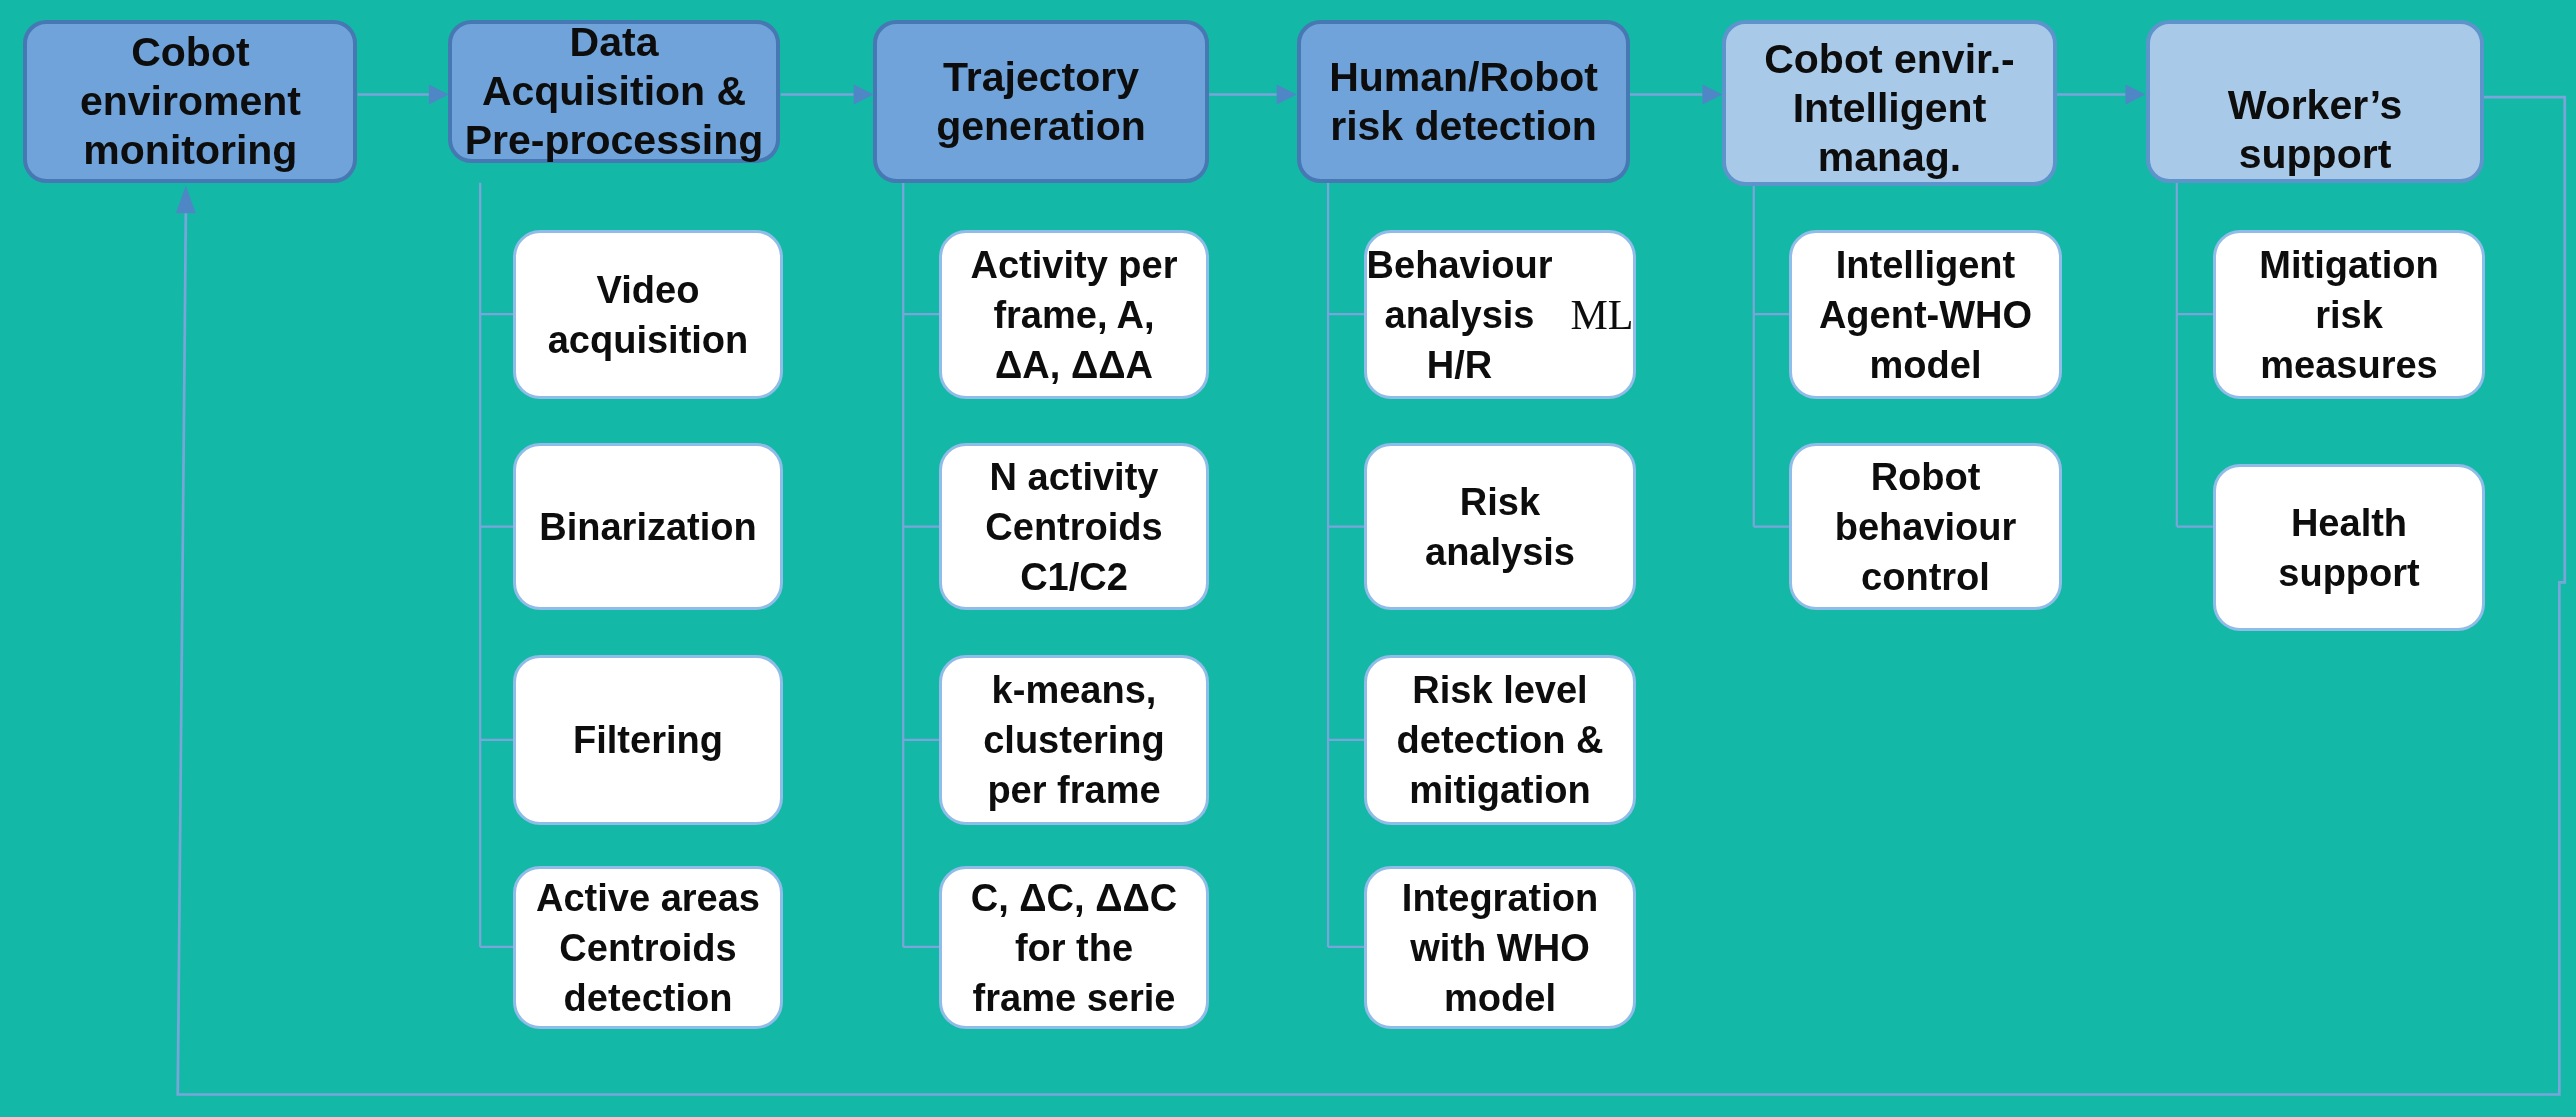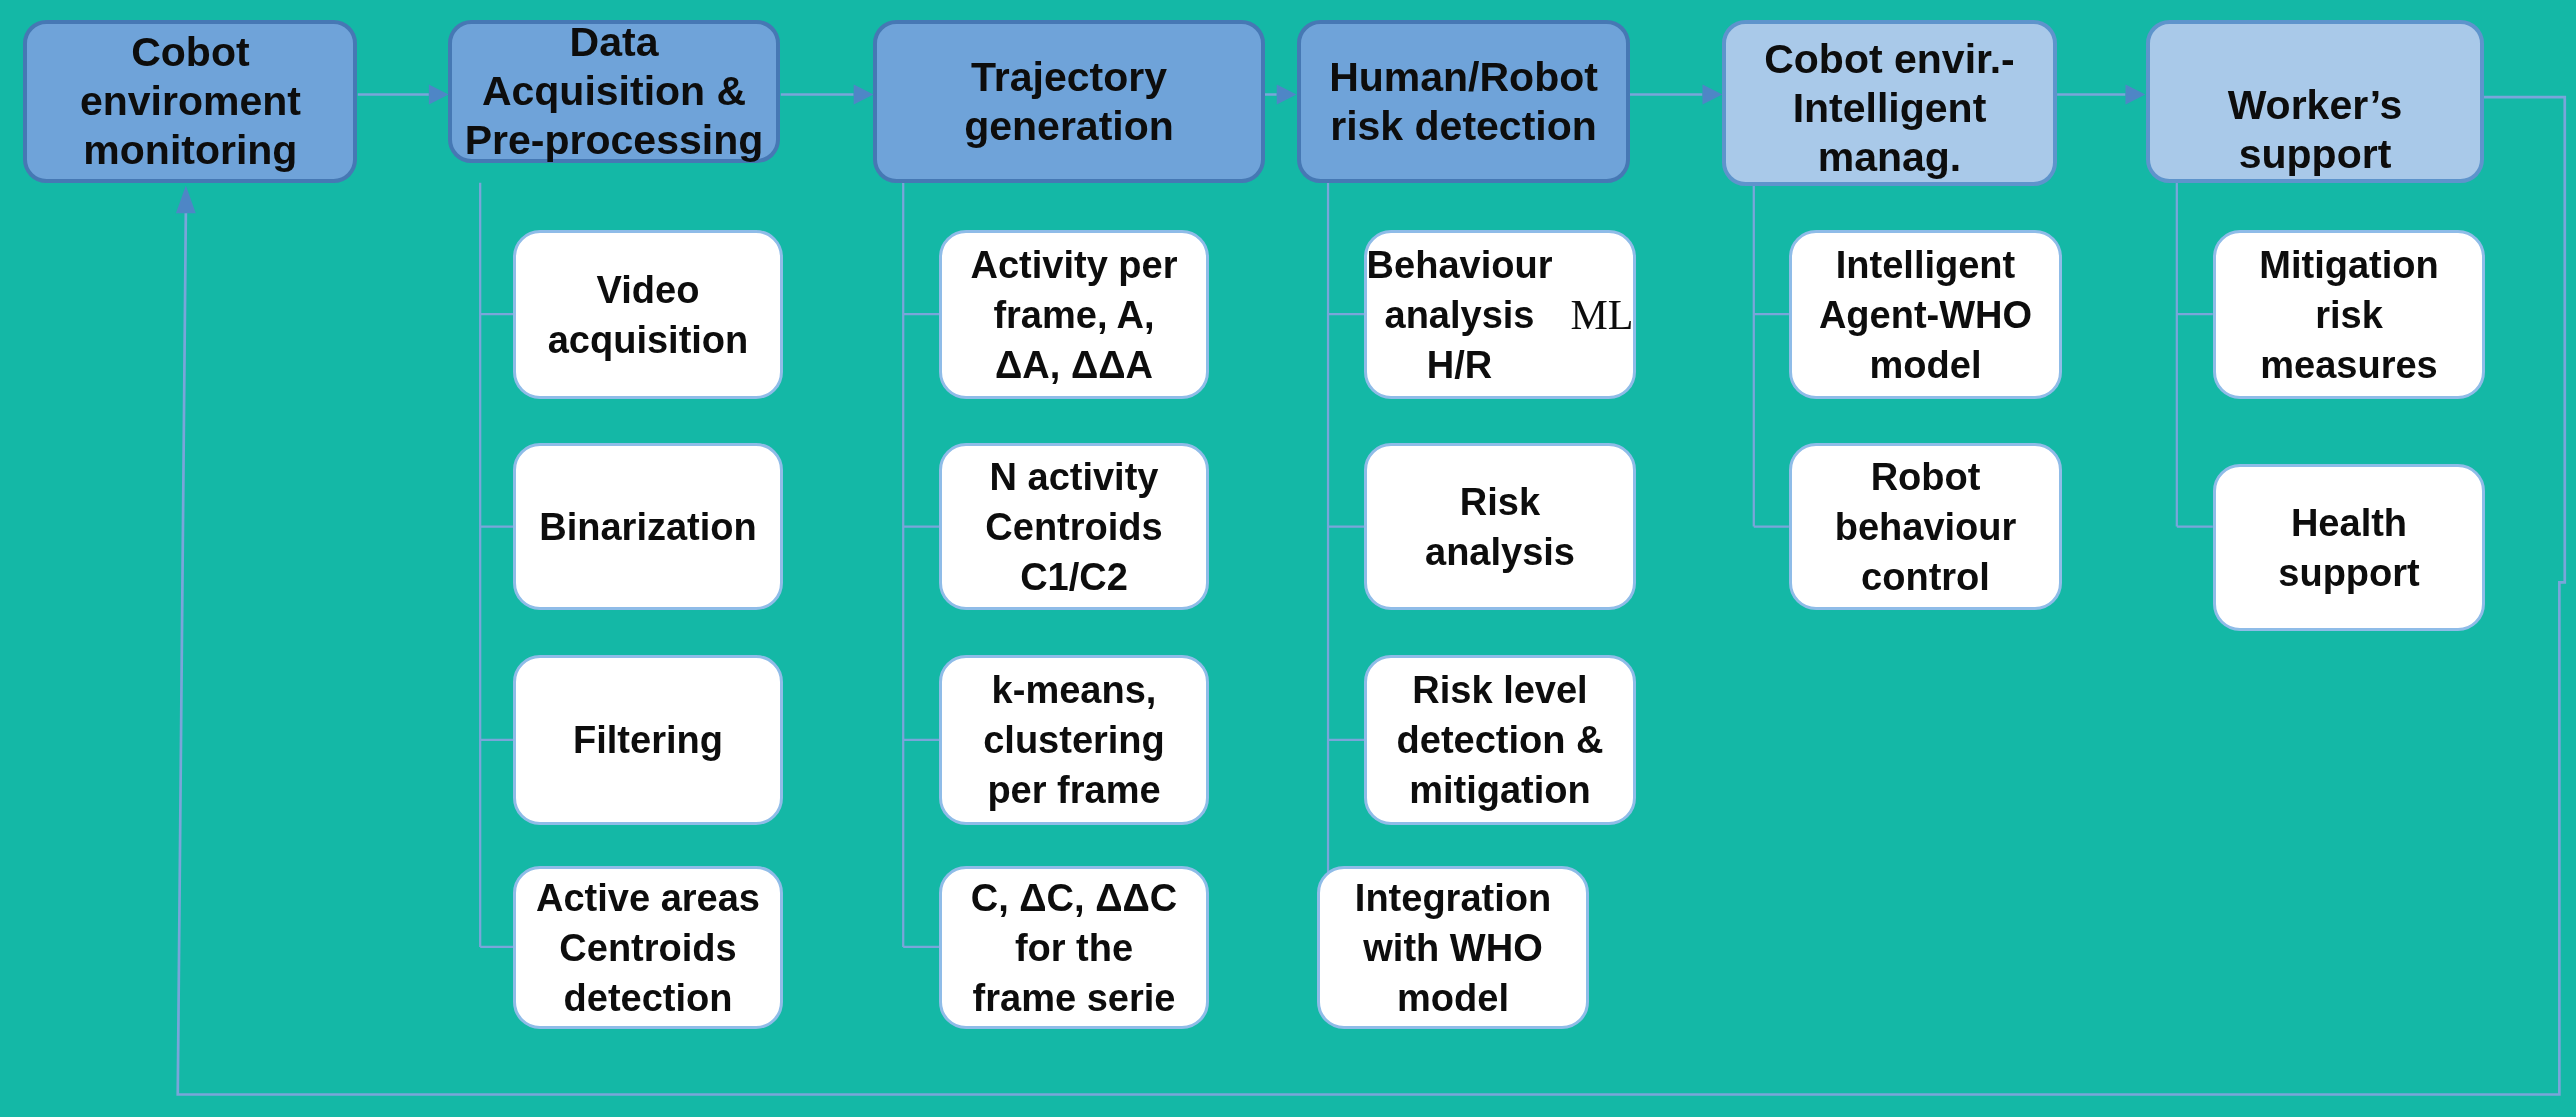--- a/index.html
+++ b/index.html
@@ -79,21 +79,21 @@
   <div class="box top-box" style="left:23.4px;top:20px;width:334px;height:163px">
     <span class="lbl">Cobot
 enviroment
 monitoring</span>
   </div>
   <div class="box top-box" style="left:448px;top:20px;width:332px;height:143px">
     <span class="lbl">Data
 Acquisition &amp;
 Pre-processing</span>
   </div>
-  <div class="box top-box" style="left:873px;top:20px;width:392px;height:163px">
+  <div class="box top-box" style="left:873px;top:20px;width:336px;height:163px">
     <span class="lbl">Trajectory
 generation</span>
   </div>
   <div class="box top-box" style="left:1297px;top:20px;width:333px;height:163px">
     <span class="lbl">Human/Robot
 risk detection</span>
   </div>
   <div class="box top-box light" style="left:1722px;top:20px;width:335px;height:166px">
     <span class="lbl">Cobot envir.-
 Intelligent
@@ -149,21 +149,21 @@
   </div>
   <div class="box child-box" style="left:1364px;top:443px;width:272px;height:167px">
     <span class="lbl">Risk
 analysis</span>
   </div>
   <div class="box child-box" style="left:1364px;top:655px;width:272px;height:170px">
     <span class="lbl">Risk level
 detection &amp;
 mitigation</span>
   </div>
-  <div class="box child-box" style="left:1317px;top:866px;width:272px;height:163px">
+  <div class="box child-box" style="left:1364px;top:866px;width:272px;height:163px">
     <span class="lbl">Integration
 with WHO
 model</span>
   </div>
 
   <div class="box child-box" style="left:1789px;top:230px;width:273px;height:169px">
     <span class="lbl">Intelligent
 Agent-WHO
 model</span>
   </div>

